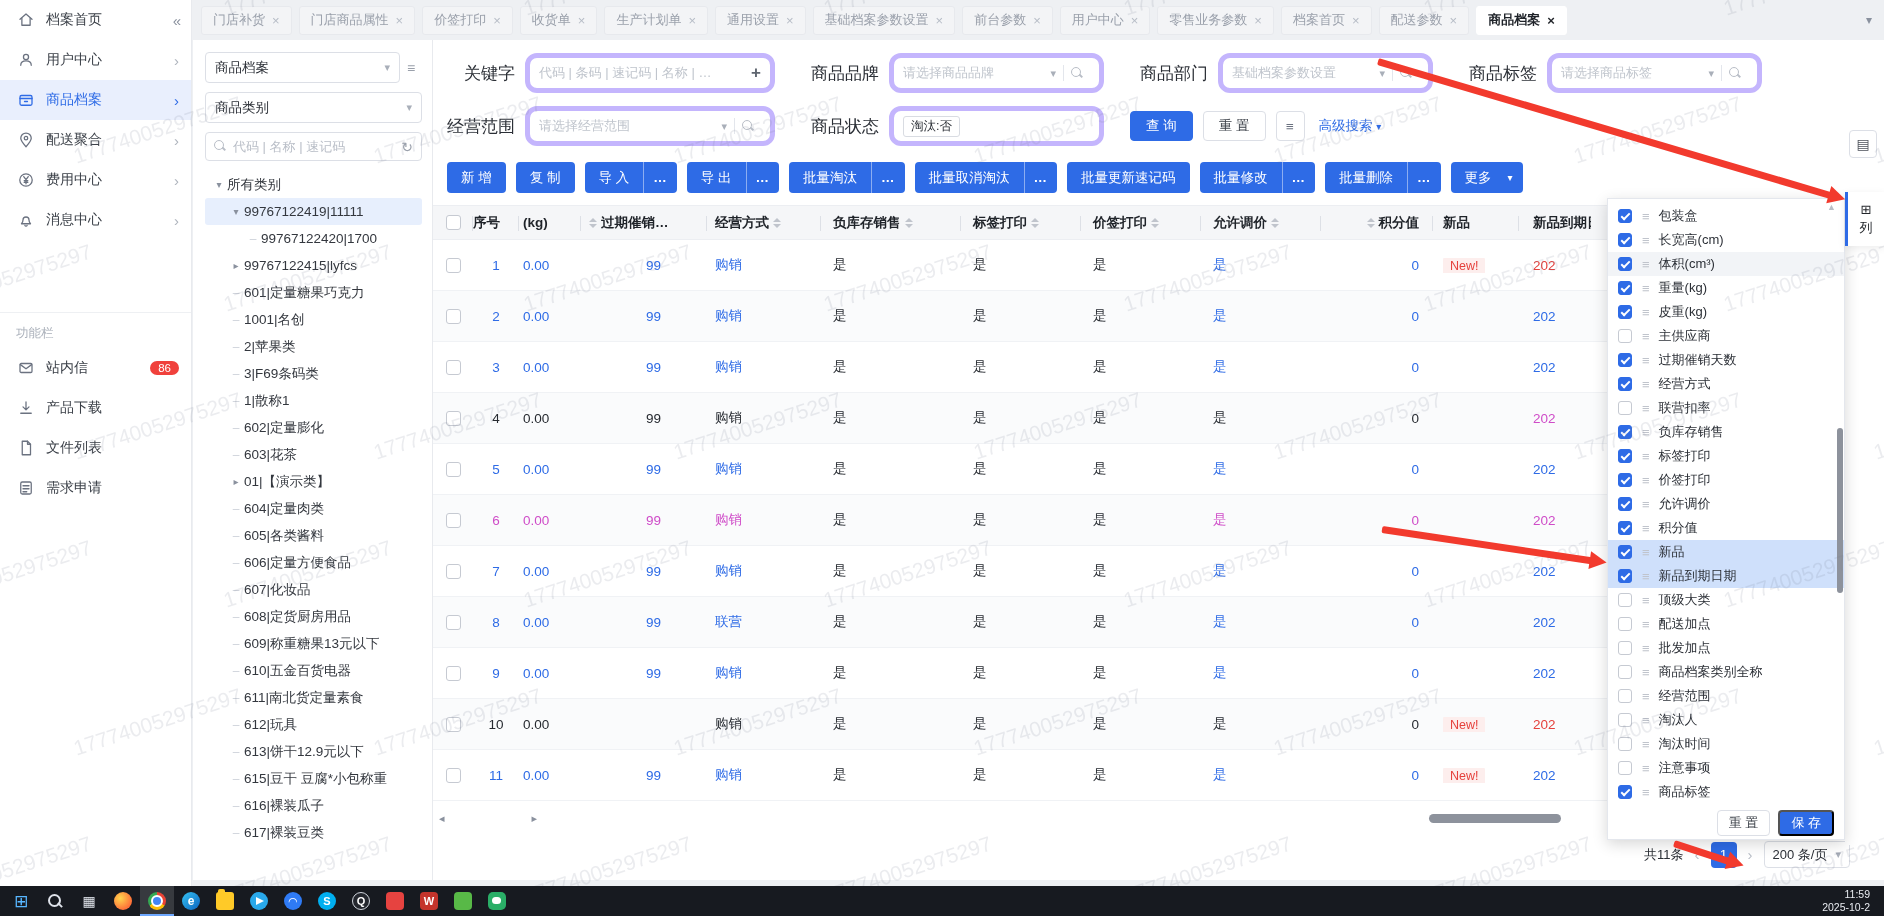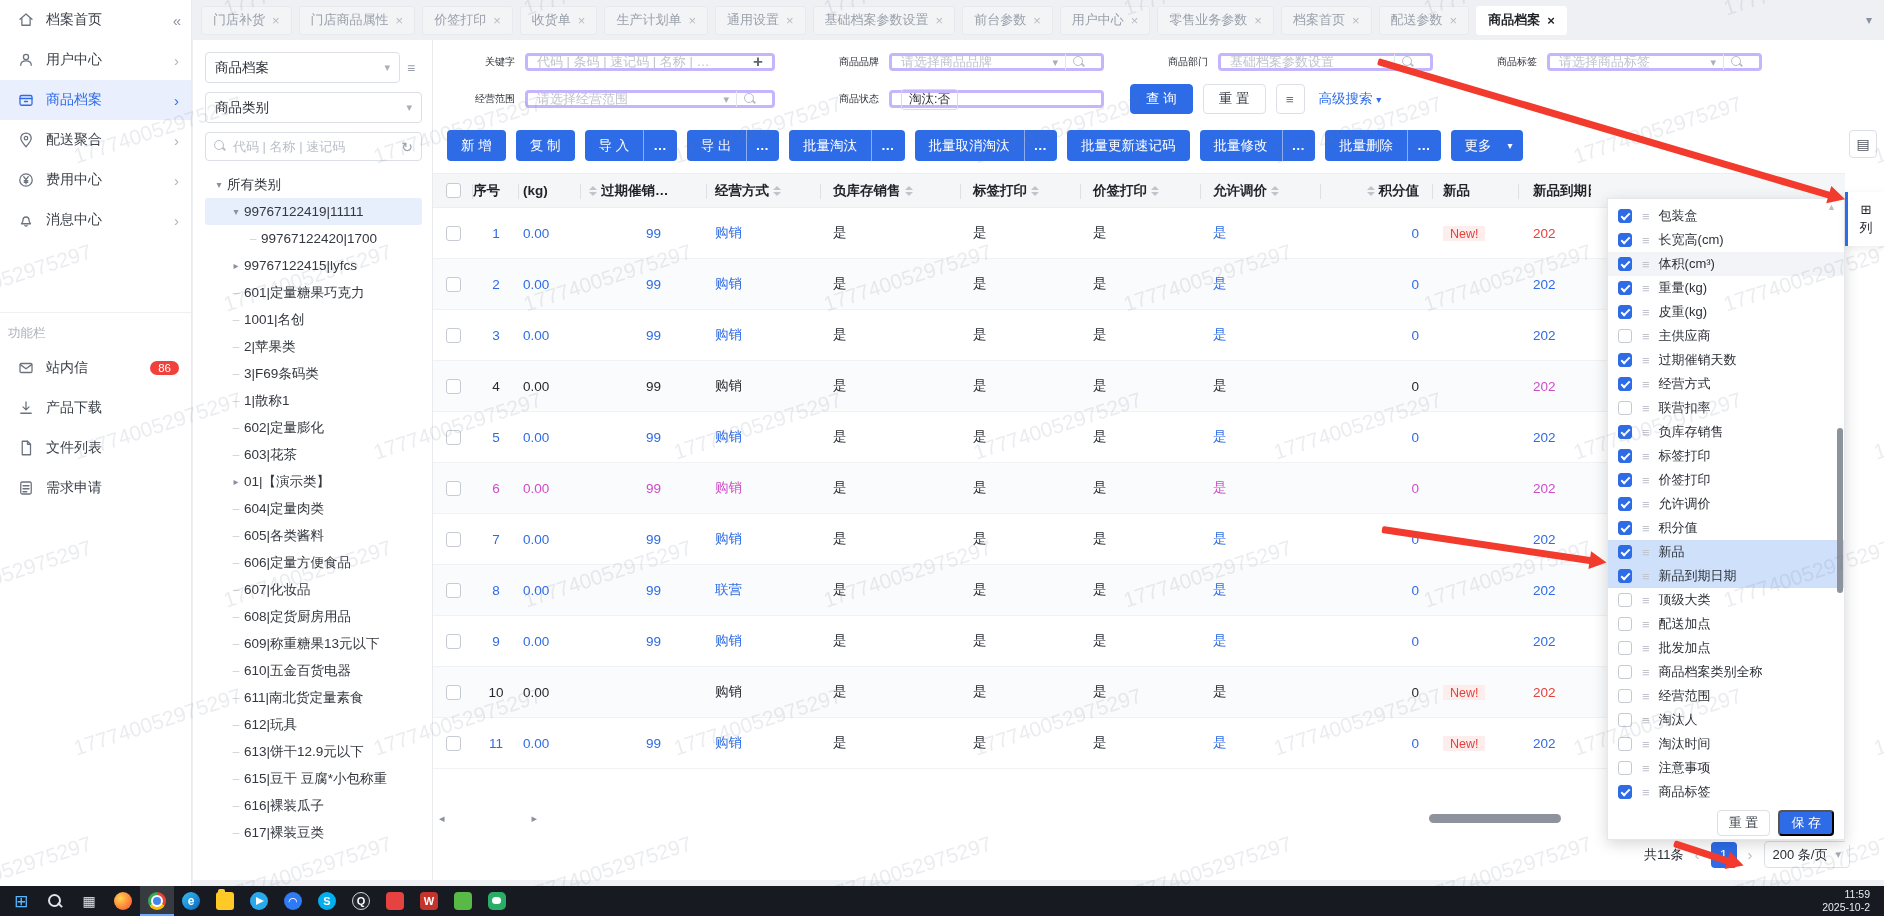--- a/index.html
+++ b/index.html
@@ -10,21 +10,21 @@
   #sidebar{position:absolute;left:0;top:0;width:192px;height:886px;background:#fff;border-right:1px solid #e8eaee;z-index:5;}
   .side-item{display:flex;align-items:center;height:40px;padding:0 12px 0 16px;color:#3b4048;font-size:14px;cursor:pointer;}
   .side-item .s-ic{width:20px;height:20px;margin-right:10px;color:#6b7280;display:inline-flex;align-items:center;justify-content:center;}
   .side-item .s-lb{flex:1;}
   .side-item .s-arrow{color:#aeb4bd;font-size:15px;}
   .side-item.active{background:#e9effd;color:#2e6be6;}
   .side-item.active .s-ic,.side-item.active .s-arrow{color:#2e6be6;}
   .side-collapse{color:#8a919e;font-size:15px;letter-spacing:-2px;}
   .side-gap{height:62px;}
   .side-divider{height:1px;background:#eef0f3;margin:10px 0 6px;}
-  .side-section-label{padding:6px 8px;color:#aab0ba;font-size:12.5px;}
+  .side-section-label{padding:6px 16px;color:#aab0ba;font-size:12.5px;}
   .s-badge{background:#f0413c;color:#fff;border-radius:9px;font-size:11.5px;padding:1px 8px;}
 
   
   #right-zone{position:absolute;left:193px;top:0;width:1691px;height:886px;}
   #tabbar{height:40px;display:flex;align-items:center;padding:0 34px 0 8px;background:#eef0f3;position:relative;}
   #tabs-host{display:flex;gap:7px;overflow:hidden;flex:1;}
   .tab{display:flex;align-items:center;gap:7px;height:29px;padding:0 11px;border-radius:3px;background:#f3f4f6;border:1px solid #e7e9ed;font-size:13px;color:#9aa0ab;white-space:nowrap;cursor:pointer;}
   .tab .tab-close{color:#b6bcc6;font-size:13px;}
   .tab.active{background:#fff;color:#1f2329;font-weight:bold;border-color:#fff;}
   .tab.active .tab-close{color:#23262b;}
@@ -47,22 +47,22 @@
   .refresh-ic{color:#9aa0ab;font-size:14px;}
   .tree-row{display:flex;align-items:center;height:27px;font-size:13.5px;color:#33373e;white-space:nowrap;cursor:pointer;border-radius:3px;}
   .tree-row.selected{background:#e7effd;}
   .tree-caret{width:16px;color:#8a919e;font-size:10px;text-align:center;flex:none;}
   .tree-dash{width:16px;color:#ced3da;text-align:center;flex:none;font-size:12px;}
 
   
   #main{flex:1;background:#fff;position:relative;overflow:hidden;}
   .f-row{display:flex;align-items:center;margin:13px 0 0 4px;}
   .f-group{display:flex;align-items:center;margin-right:26px;}
-  .f-label{width:78px;text-align:right;font-size:10px;color:#2b2f36;margin-right:10px;white-space:nowrap;}
-  .f-input{height:18px;border:3px solid #c4b5fd;border-radius:4px;display:flex;align-items:center;padding:0 9px;font-size:13px;color:#bfc4cc;background:#fff;}
+  .f-label{width:78px;text-align:right;font-size:17px;color:#2b2f36;margin-right:10px;white-space:nowrap;}
+  .f-input{height:40px;border:5px solid #c4b5fd;border-radius:12px;display:flex;align-items:center;padding:0 9px;font-size:13px;color:#bfc4cc;background:#fff;}
   .f-input .ph{flex:1;white-space:nowrap;overflow:hidden;}
   .f-input .divline{width:1px;height:16px;background:#e3e6ec;margin:0 7px;}
   .f-input .q{color:#8a919e;}
   .plus{color:#5f6670;font-size:17px;font-weight:bold;}
   .w250{width:250px;} .w215{width:215px;}
   .tag-val{border:1px solid #d9dce2;border-radius:3px;padding:1px 7px;font-size:12.5px;color:#2b2f36;}
   .btn{height:30px;border-radius:4px;font-size:13.5px;display:inline-flex;align-items:center;justify-content:center;cursor:pointer;white-space:nowrap;}
   .btn-primary{background:#2e6be6;color:#fff;border:1px solid #2e6be6;padding:0 15px;}
   .btn-plain{background:#fff;color:#3b4048;border:1px solid #dcdfe6;padding:0 15px;}
   .btn-sq{width:29px;padding:0;background:#fff;border:1px solid #dcdfe6;color:#6b7280;}

